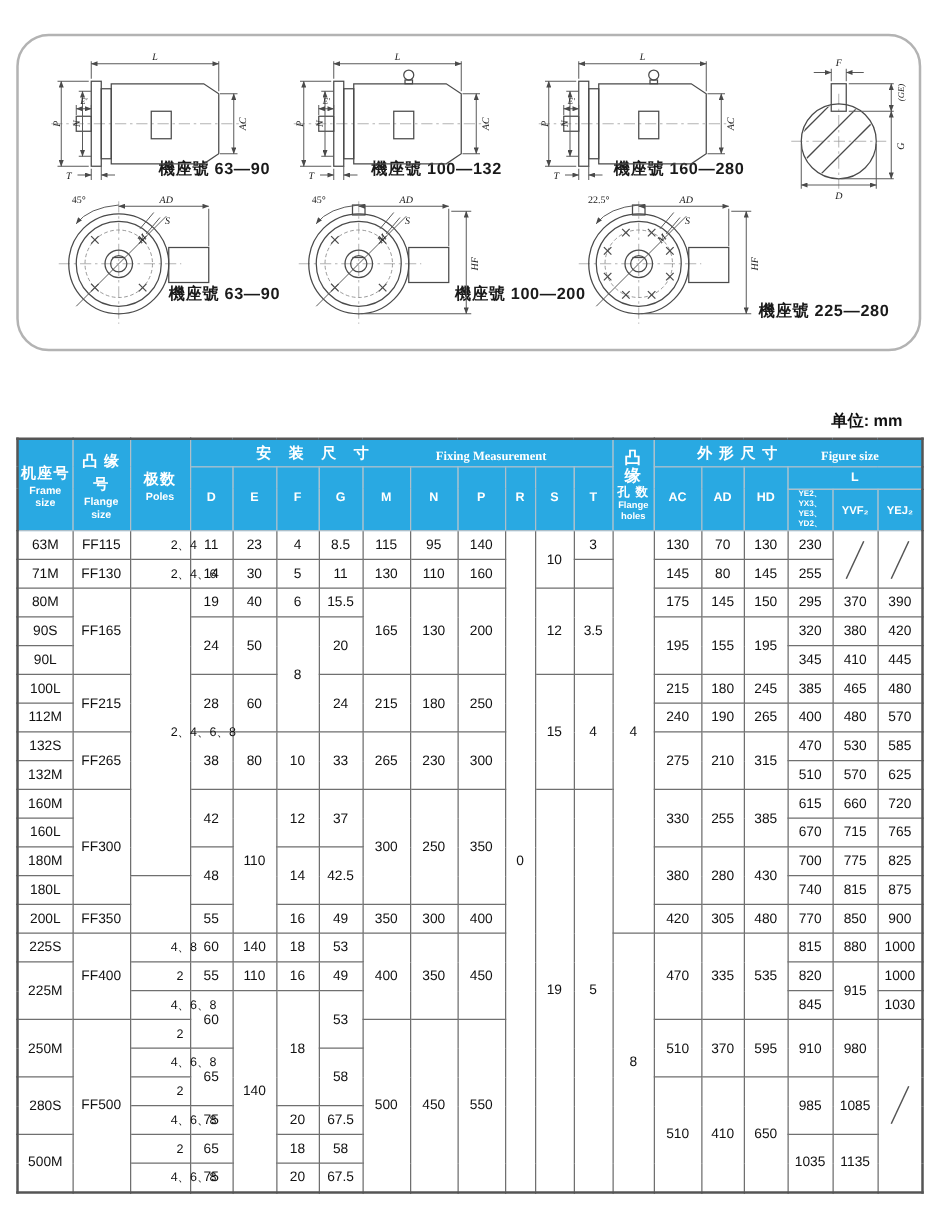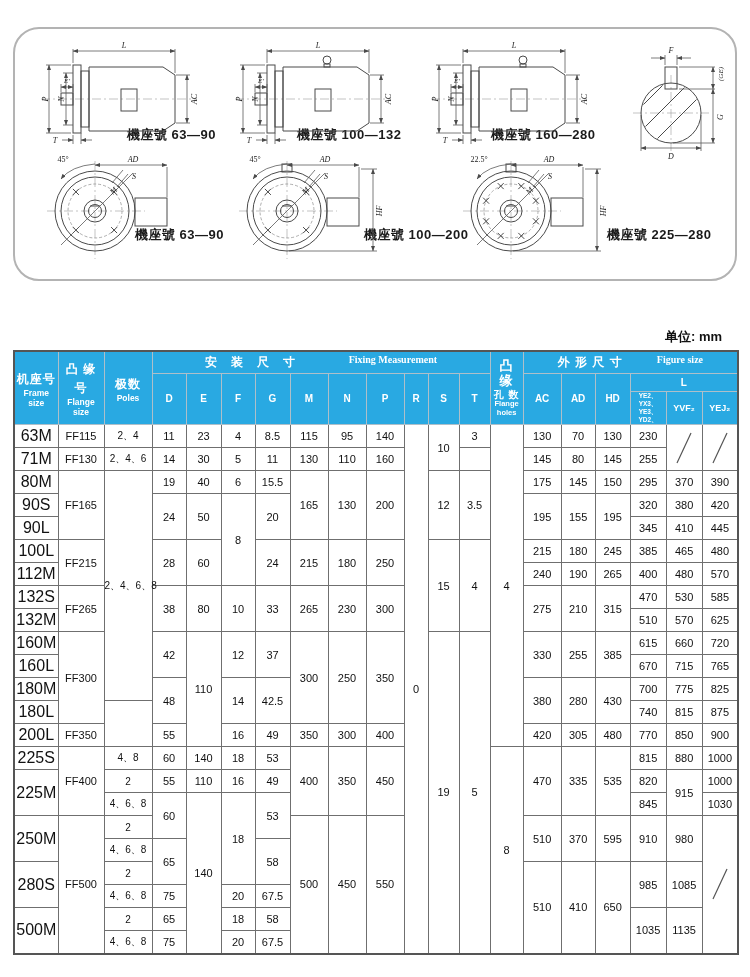--- a/index.html
+++ b/index.html
@@ -16,50 +16,50 @@
   .cap{position:absolute;font-weight:bold;font-size:13px;white-space:nowrap;
        color:#1a1a1a;letter-spacing:0.5px;}
   .unit{position:absolute;right:28px;top:328px;font-weight:bold;font-size:13px;}
   table{position:absolute;left:13px;top:350px;width:724px;border-collapse:collapse;
         table-layout:fixed;border:2px solid #555;}
   thead th{background:#29a9e2;color:#fff;border:1px solid #aebfc9;padding:0;
            font-weight:bold;vertical-align:middle;}
   thead .zh{font-size:12px;letter-spacing:1px;}
   thead .en{font-size:8.5px;font-weight:bold;display:block;}
   thead .dim{font-size:10px;}
-  .hsplit{display:flex;justify-content:space-evenly;align-items:flex-start;}
+  .hsplit{display:flex;justify-content:space-evenly;align-items:flex-end;}
   .hsplit .en{display:inline;font-size:10px;font-family:Liberation Serif, serif;}
   th.lsub0{font-size:6.5px;white-space:pre-line;line-height:1.25;}
   th.lsub{font-size:9px;margin-left:36px;}
   .hr1{height:22px;}.hr2{height:18px;}.hr3{height:30px;}
   tbody tr{height:23px;}
   tbody td{border:1px solid #6f6f6f;background:#fff;text-align:center;
            vertical-align:middle;font-size:11px;padding:0;}
-  tbody td.col2{font-size:10px;white-space:nowrap;}
-  tbody td.col0{font-size:16px;margin-left:31px;}
+  tbody td.col2{font-size:10px;white-space:nowrap;padding-left:32px;}
+  tbody td.col0{font-size:11px;margin-left:31px;}
   td.sl svg{display:block;margin:0 auto;}
 </style>
 </head>
 <body>
 
 <svg width="0" height="0" style="position:absolute">
   <defs>
     <marker id="ar" viewBox="0 0 8 6" markerWidth="7" markerHeight="5" refX="7.5" refY="3" orient="auto-start-reverse">
       <path d="M0,0L8,3L0,6Z" fill="#4a4a4a"></path>
     </marker>
   </defs>
 </svg>
 
 <div class="panel" id="panel">
   <span class="cap" style="left:112px;top:97px">機座號 63—90</span>
   <span class="cap" style="left:282px;top:97px">機座號 100—132</span>
   <span class="cap" style="left:476px;top:97px">機座號 160—280</span>
   <span class="cap" style="left:120px;top:197px">機座號 63—90</span>
   <span class="cap" style="left:349px;top:197px">機座號 100—200</span>
-  <span class="cap" style="left:592px;top:197px">機座號 225—280</span>
+  <span class="cap" style="left:592px;top:211px">機座號 225—280</span>
 <svg class="draw" style="left:22px;top:10px" width="164" height="108" viewBox="0 0 164 108">
   <line class="cl" x1="4" y1="60" x2="160" y2="60"></line>
 
   <path class="ln" d="M52,28 L126,28 L138,36 L138,84 L126,92 L52,92 Z"></path>
   <rect class="ln" x="44" y="32" width="8" height="56"></rect>
   <rect class="ln" x="36" y="26" width="8" height="68"></rect>
   <rect class="ln" x="24" y="54" width="12" height="12"></rect>
   <rect class="ln" x="84" y="50" width="16" height="22"></rect>
   <line class="dm" x1="36" y1="24" x2="36" y2="10"></line>
       <line class="dm" x1="138" y1="34" x2="138" y2="10"></line>

